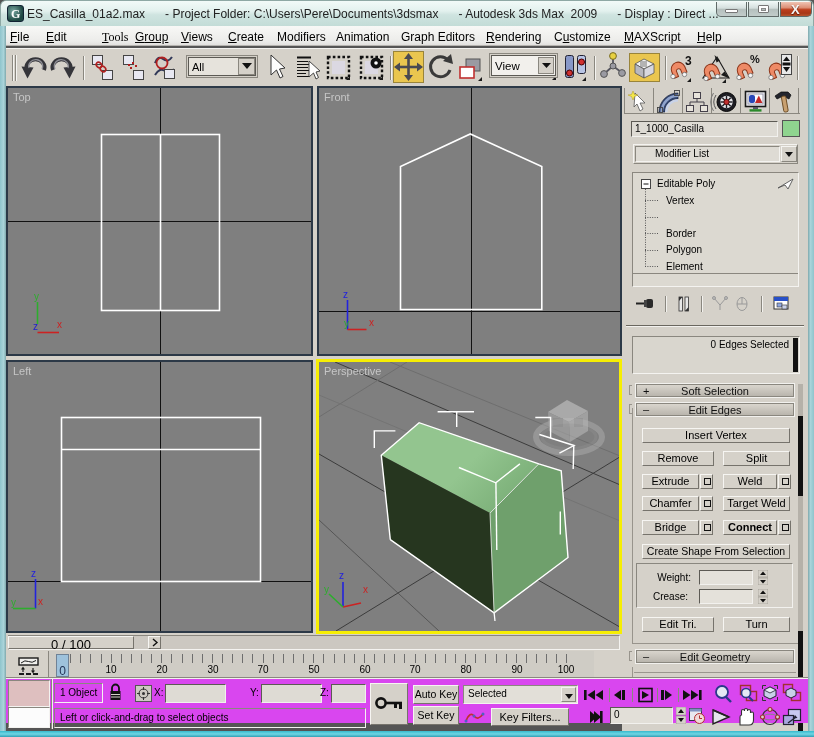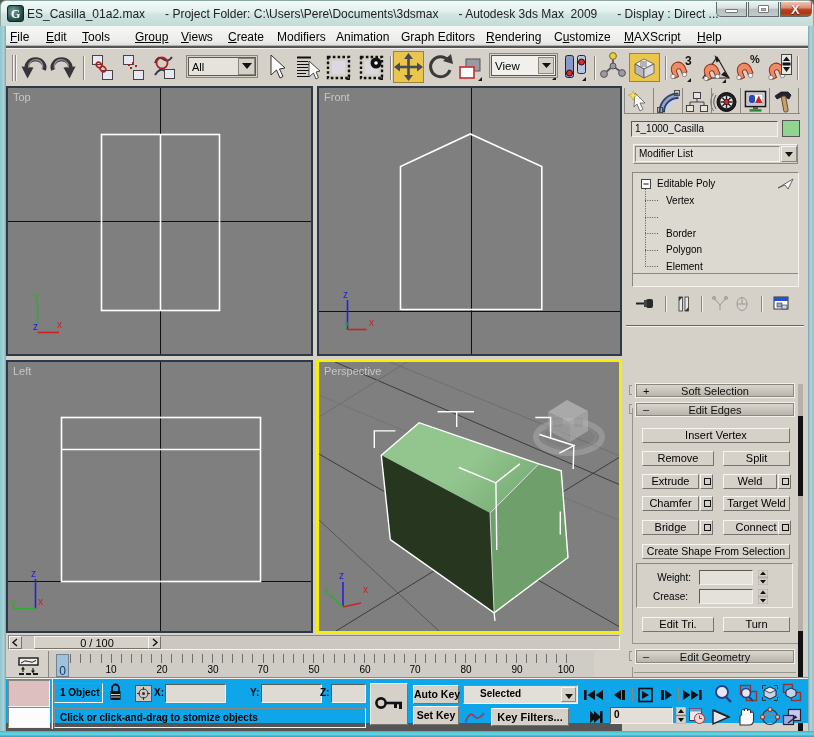--- a/index.html
+++ b/index.html
@@ -64,21 +64,21 @@
   border-bottom:1px solid #8a877f; border-right:1px solid #8a877f; }
 .btn3d { position:absolute; background:#d5d1c9; border-top:1px solid #f6f5f2; border-left:1px solid #f6f5f2;
   border-bottom:1px solid #76736c; border-right:1px solid #76736c;
   font-size:11px; color:#000; text-align:center; white-space:nowrap; }
 .rollout { position:absolute; left:14px; width:158px; height:13px; background:linear-gradient(to bottom,#d9d5cd,#b9b5ad);
   border:1px solid #8a877f; outline:1px solid #f2f1ee; font-size:11px; text-align:center; color:#111; }
 
 
 #timeslider { position:absolute; left:0; top:634px; width:622px; height:17px; background:#d5d1c9; }
 #trackbar { position:absolute; left:0; top:651px; width:622px; height:26px; background:#d5d1c9; }
-#statusbar { position:absolute; left:0; top:677px; width:814px; height:46px; background:#0ea5e9;font-weight:bold; }
+#statusbar { position:absolute; left:0; top:677px; width:814px; height:46px; background:#d946ef; }
 .f11 { font-size:10px; color:#000; }
 .field { position:absolute; background:#dedbd4; border-top:1px solid #5c5a54; border-left:1px solid #5c5a54;
   border-bottom:1px solid #f2f1ee; border-right:1px solid #f2f1ee; }
 </style>
 </head>
 <body>
 <div id="win">
   <div id="titlebar">
     <div id="maxicon"></div>
     <div id="titletext">ES_Casilla_01a2.max      - Project Folder: C:\Users\Pere\Documents\3dsmax      - Autodesk 3ds Max  2009      - Display : Direct ...</div>
@@ -91,21 +91,21 @@
         </div>
       </div>
     <div id="btnclose" class="capbtn">
         <div class="capglyph" style="left:10px; top:0px; color:#f4f4f4; font-size:13px; text-shadow:0 1px 1px #5c1808;">X</div>
       </div>
   </div>
 
   <div id="menubar">
     <span class="mi" style="left:8px;"><u>F</u>ile</span>
     <span class="mi" style="left:44px;"><u>E</u>dit</span>
-    <span class="mi" style="left:80px;"><u>T</u>ools</span>
+    <span class="mi" style="left:100px;font-family:Liberation Serif, serif;"><u>T</u>ools</span>
     <span class="mi" style="left:133px;text-decoration:underline;"><u>G</u>roup</span>
     <span class="mi" style="left:179px;"><u>V</u>iews</span>
     <span class="mi" style="left:226px;"><u>C</u>reate</span>
     <span class="mi" style="left:275px;">Modifiers</span>
     <span class="mi" style="left:334px;">Animation</span>
     <span class="mi" style="left:399px;">Graph Editors</span>
     <span class="mi" style="left:484px;"><u>R</u>endering</span>
     <span class="mi" style="left:552px;">C<u>u</u>stomize</span>
     <span class="mi" style="left:622px;"><u>M</u>AXScript</span>
     <span class="mi" style="left:695px;"><u>H</u>elp</span>
@@ -473,21 +473,21 @@
         </g>
       </svg>
     </div>
 
     <div class="field" style="left:9px;top:35px;width:147px;height:16px;"></div>
     <div class="abs f11" style="left:13px;top:37px;">1_1000_Casilla</div>
     <div class="abs" style="left:160px;top:34px;width:18px;height:17px;background:#8fd48f;border:1px solid #555;"></div>
 
     <div class="abs rais" style="left:11px;top:58px;width:165px;height:20px;background:#d5d1c9;">
       <div class="abs sunk" style="left:1px;top:1px;width:145px;height:16px;background:#dedbd4;"></div>
-      <div class="abs f11" style="left:5px;top:3px;">Modifier List</div>
+      <div class="abs f11" style="left:21px;top:3px;">Modifier List</div>
       <div class="abs rais" style="left:147px;top:1px;width:16px;height:16px;background:#d5d1c9;">
         <svg width="14" height="14">
             <polygon points="3,5 11,5 7,10" fill="#111"></polygon>
           </svg>
       </div>
     </div>
 
     <div class="abs sunk" style="left:10px;top:86px;width:167px;height:115px;background:#dcd9d1;">
       <svg class="abs" style="left:8px;top:6px;" width="10" height="10">
           <rect x="0.5" y="0.5" width="9" height="9" fill="#fff" stroke="#444"></rect>
@@ -553,20 +553,24 @@
       <g transform="translate(141,2)">
         <rect x="1" y="1" width="14" height="12" fill="#fff" stroke="#333"></rect>
         <rect x="1" y="1" width="14" height="4" fill="#2850c8"></rect>
         <rect x="4" y="7" width="5" height="4" fill="#90a8e0" stroke="#333" stroke-width="0.6"></rect>
         <rect x="9" y="9" width="5" height="4" fill="#c8d0e8" stroke="#333" stroke-width="0.6"></rect>
       </g>
     </svg>
 
     <div class="abs" style="left:4px;top:239px;width:178px;height:2px;background:#6a675f;border-bottom:1px solid #f2f1ee;"></div>
 
+    <div class="abs sunk" style="left:10px;top:250px;width:168px;height:38px;background:#d9d6ce;">
+      <div class="abs f11" style="right:10px;top:2px;">0 Edges Selected</div>
+      <div class="abs" style="right:1px;top:1px;width:5px;height:34px;background:#111;"></div>
+    </div>
 
     <div class="abs" style="left:10px;top:322px;width:1px;height:236px;background:#98948c;"></div>
     <div class="abs" style="left:10px;top:557px;width:166px;height:1px;background:#98948c;"></div>
     <div class="abs" style="left:7px;top:299px;width:3px;height:10px;border:1px solid #98948c;border-right:none;"></div>
     <div class="abs" style="left:7px;top:318px;width:3px;height:10px;border:1px solid #98948c;border-right:none;"></div>
     <div class="abs" style="left:7px;top:565px;width:3px;height:10px;border:1px solid #98948c;border-right:none;"></div>
 
     <div class="rollout" style="top:298px;"><span style="position:absolute;left:6px;top:0px;">+</span>Soft Selection</div>
     <div class="rollout" style="top:317px;"><span style="position:absolute;left:6px;top:-1px;">–</span>Edit Edges</div>
 
@@ -583,21 +587,21 @@
       </div>
     <div class="btn3d" style="left:20px;top:410px;width:57px;height:15px;">Chamfer</div>
     <div class="btn3d" style="left:78px;top:410px;width:13px;height:15px;">
         <span style="position:absolute;left:2.5px;top:3px;width:7px;height:7px;border:1px solid #111;"></span>
       </div>
     <div class="btn3d" style="left:101px;top:410px;width:67px;height:15px;">Target Weld</div>
     <div class="btn3d" style="left:20px;top:434px;width:57px;height:15px;">Bridge</div>
     <div class="btn3d" style="left:78px;top:434px;width:13px;height:15px;">
         <span style="position:absolute;left:2.5px;top:3px;width:7px;height:7px;border:1px solid #111;"></span>
       </div>
-    <div class="btn3d" style="left:101px;top:434px;width:66px;height:15px;">Connect</div>
+    <div class="btn3d" style="left:101px;top:434px;width:54px;height:15px;font-weight:bold;">Connect</div>
     <div class="btn3d" style="left:156px;top:434px;width:13px;height:15px;">
         <span style="position:absolute;left:2.5px;top:3px;width:7px;height:7px;border:1px solid #111;"></span>
       </div>
     <div class="btn3d" style="left:20px;top:458px;width:148px;height:15px;font-size:10.5px;">Create Shape From Selection</div>
 
     <div class="abs" style="left:14px;top:477px;width:157px;height:45px;border:1px solid #8a877f;border-bottom-color:#f2f1ee;border-right-color:#f2f1ee;"></div>
     <div class="abs f11" style="left:31px;top:486px;width:38px;text-align:right;">Weight:</div>
     <div class="field" style="left:77px;top:484px;width:54px;height:15px;background:#e4e1da;"></div>
     <div class="abs" style="left:136px;top:484px;width:10px;height:15px;">
       <svg width="10" height="15">
@@ -628,21 +632,21 @@
     <div class="abs" style="left:176px;top:298px;width:5px;height:353px;background:#b5b1a9;"></div>
     <div class="abs" style="left:176px;top:330px;width:5px;height:80px;background:#111;"></div>
     <div class="abs" style="left:176px;top:545px;width:5px;height:106px;background:#111;"></div>
   </div>
 
   <div id="timeslider">
     <div class="abs sunk" style="left:8px;top:1px;width:612px;height:15px;background:#ccc8c1;"></div>
     <div class="abs btn3d" style="left:9px;top:2px;width:13px;height:13px;"><svg width="11" height="11">
           <polyline points="7,2 3,5.5 7,9" fill="none" stroke="#111" stroke-width="1.4"></polyline>
         </svg></div>
-    <div class="abs btn3d" style="left:34px;top:2px;width:126px;height:13px;font-size:11px;">0 / 100</div>
+    <div class="abs btn3d" style="left:8px;top:2px;width:126px;height:13px;font-size:13px;">0 / 100</div>
     <div class="abs btn3d" style="left:148px;top:2px;width:13px;height:13px;"><svg width="11" height="11">
           <polyline points="4,2 8,5.5 4,9" fill="none" stroke="#111" stroke-width="1.4"></polyline>
         </svg></div>
   </div>
 
   <div id="trackbar">
     <svg class="abs" style="left:18px;top:6px;" width="22" height="18">
       <rect x="1" y="1" width="19" height="7" fill="#f0efec" stroke="#1a1a1a" stroke-width="1.4"></rect>
       <path d="M3 6 Q7 2.5 10.5 4.5 T 18 3.5" fill="none" stroke="#1a1a1a" stroke-width="1"></path>
       <g stroke="#1a1a1a" stroke-width="1.2">
@@ -715,21 +719,21 @@
       <circle cx="7" cy="10" r="4.6" fill="none" stroke="#111" stroke-width="2.6"></circle>
       <line x1="11" y1="10" x2="28" y2="10" stroke="#111" stroke-width="2.6"></line>
       <rect x="20" y="10" width="3" height="5" fill="#111"></rect>
         <rect x="25" y="10" width="3" height="6" fill="#111"></rect>
     </svg>
 
     <div class="abs btn3d" style="left:413px;top:8px;width:46px;height:19px;font-size:10.5px;line-height:17px;">Auto Key</div>
     <div class="abs btn3d" style="left:413px;top:29px;width:46px;height:19px;font-size:10.5px;line-height:17px;">Set Key</div>
 
     <div class="abs sunk" style="left:463px;top:8px;width:115px;height:19px;background:#e2dfd8;"></div>
-    <div class="abs f11" style="left:468px;top:11px;margin-left:12px;">Selected</div>
+    <div class="abs f11" style="left:468px;top:11px;">Selected</div>
     <div class="abs rais" style="left:561px;top:10px;width:15px;height:15px;background:#d5d1c9;"><svg width="13" height="13">
           <polygon points="3,5 11,5 7,10" fill="#111"></polygon>
         </svg></div>
 
     <svg class="abs" style="left:464px;top:31px;" width="22" height="18">
       <path d="M2 13 Q6 3 10 8 T 19 6" fill="none" stroke="#c03030" stroke-width="1.6"></path>
       <circle cx="2" cy="13" r="1.5" fill="#5060c0"></circle>
         <circle cx="10" cy="8" r="1.5" fill="#5060c0"></circle>
         <circle cx="19" cy="6" r="1.5" fill="#5060c0"></circle>
     </svg>
@@ -830,19 +834,19 @@
 
       <g transform="translate(72,24)">
         <rect x="6.5" y="2.5" width="12" height="11" fill="#c8c8f0" stroke="#223" stroke-width="1.2"></rect>
         <rect x="1.5" y="8.5" width="10" height="9" fill="#a8a8e0" stroke="#223" stroke-width="1.2"></rect>
         <line x1="14" y1="10" x2="6" y2="16" stroke="#223" stroke-width="1.4"></line>
         <polygon points="13,8 15.5,11 11,11.5" fill="#223"></polygon>
       </g>
     </svg>
 
     <div class="abs sunk" style="left:54px;top:31px;width:312px;height:20px;"></div>
-    <div class="abs f11" style="left:60px;top:35px;">Click or click-and-drag to stomize objects</div>
+    <div class="abs f11" style="left:60px;top:35px;">Left or click-and-drag to select objects</div>
   </div>
 
   <div id="winborderL"></div>
   <div id="winborderR"></div>
   <div id="winborderB"></div>
 </div>
 
 </body></html>

